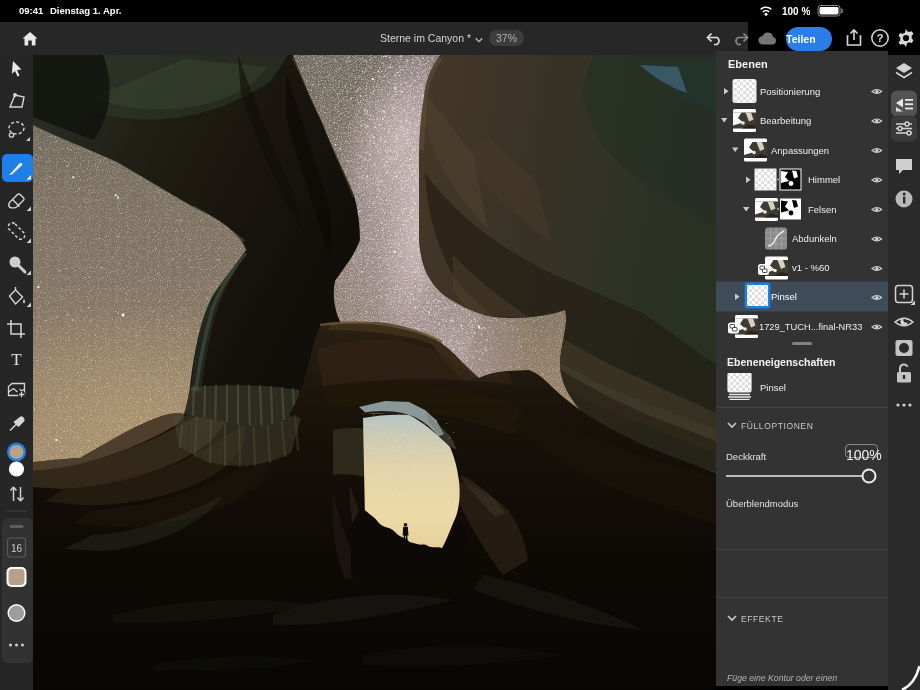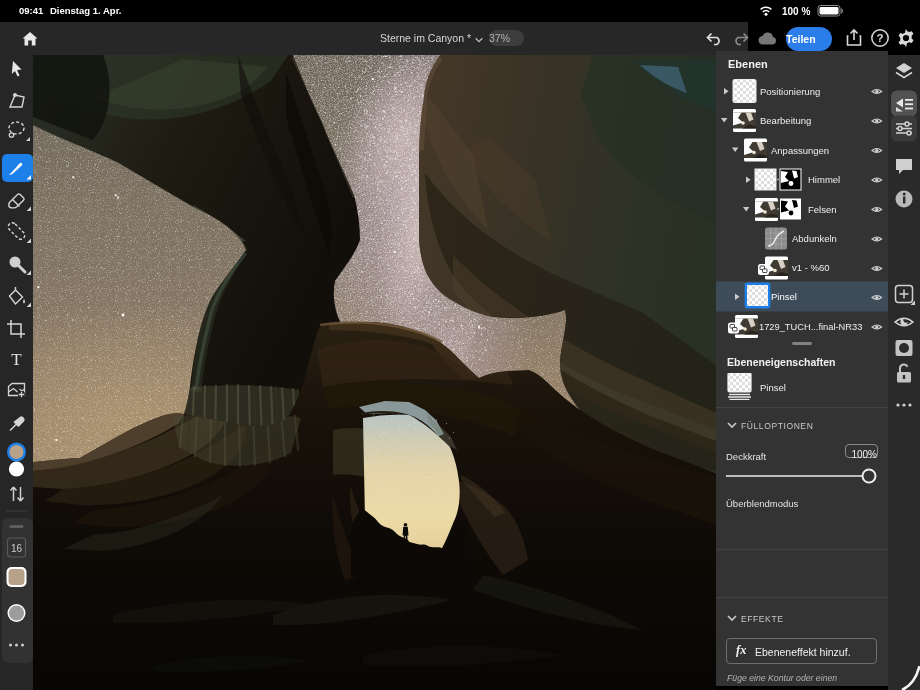--- a/index.html
+++ b/index.html
@@ -32,21 +32,21 @@
 </div>
 
 <div id="topbar">
  <svg class="abs" style="left:20px;top:7px" width="20" height="20" viewBox="0 0 20 20">
   <path d="M10 3 L17.5 9.4 H15.5 V16.5 H11.8 V11.5 H8.2 V16.5 H4.5 V9.4 H2.5 Z" fill="#e8e8e8"></path>
  </svg>
  <div class="abs" style="left:380px;top:10px;font-size:10.5px;color:#d6d6d6">Sterne im Canyon *</div>
  <svg class="abs" style="left:474px;top:13px" width="10" height="10" viewBox="0 0 12 12">
       <path d="M2 4 L6 8 L10 4" stroke="#bbb" stroke-width="1.6" fill="none"></path>
     </svg>
- <div class="abs" style="left:489px;top:8px;width:35px;height:16px;background:#3d3d3d;border-radius:8px;color:#b0b0b0;font-size:10.5px;line-height:16px">37%</div>
+ <div class="abs" style="left:489px;top:8px;width:35px;height:16px;background:#3d3d3d;border-radius:8px;color:#b0b0b0;font-size:10.5px;text-align:center;line-height:16px">37%</div>
 
  <svg class="abs" style="left:704px;top:7px" width="20" height="20" viewBox="0 0 20 20">
   <path d="M4 8.5 H13 A4 4 0 0 1 13 15.5 H10" stroke="#e0e0e0" stroke-width="1.7" fill="none"></path>
   <path d="M7.5 4.5 L3.5 8.5 L7.5 12.5" stroke="#e0e0e0" stroke-width="1.7" fill="none"></path>
  </svg>
 
  <svg class="abs" style="left:731px;top:7px" width="20" height="20" viewBox="0 0 20 20">
   <path d="M16 8.5 H7 A4 4 0 0 0 7 15.5 H10" stroke="#8b8b8b" stroke-width="1.7" fill="none"></path>
   <path d="M12.5 4.5 L16.5 8.5 L12.5 12.5" stroke="#8b8b8b" stroke-width="1.7" fill="none"></path>
  </svg>
@@ -459,36 +459,32 @@
  </pattern>
       </defs>
 </svg>
 <div class="abs" style="left:44px;top:331px;font-size:9.5px;color:#eee">Pinsel</div>
 <div class="abs" style="left:0;top:356px;width:172px;height:1px;background:#424242"></div>
 <svg class="abs" style="left:11px;top:370px" width="10" height="8" viewBox="0 0 10 8">
       <path d="M1 2 L5 6 L9 2" stroke="#c9c9c9" stroke-width="1.6" fill="none"></path>
     </svg>
 <div class="abs" style="left:25px;top:369.5px;font-size:8.5px;letter-spacing:.6px;color:#c9c9c9">FÜLLOPTIONEN</div>
 <div class="abs" style="left:10px;top:399.5px;font-size:9.5px;color:#e2e2e2">Deckkraft</div>
-<div class="abs" style="left:129px;top:393px;width:33px;height:14px;border:1px solid #8a8a8a;border-radius:4px;font-size:10px;color:#f0f0f0;text-align:right;line-height:20px">100%</div>
+<div class="abs" style="left:129px;top:393px;width:33px;height:14px;border:1px solid #8a8a8a;border-radius:4px;font-size:14px;color:#f0f0f0;text-align:left;line-height:20px">100%</div>
 <svg class="abs" style="left:0;top:415px" width="172" height="20" viewBox="0 0 172 20">
  <path d="M10 10 H146" stroke="#ededed" stroke-width="1.6"></path>
  <circle cx="153" cy="10" r="6.5" fill="#333" stroke="#ededed" stroke-width="2"></circle>
 </svg>
 <div class="abs" style="left:10px;top:447px;font-size:9.5px;color:#e2e2e2">Überblendmodus</div>
 <div class="abs" style="left:0;top:498px;width:172px;height:1px;background:#424242"></div>
 <div class="abs" style="left:0;top:546px;width:172px;height:1px;background:#424242"></div>
 <svg class="abs" style="left:11px;top:563px" width="10" height="8" viewBox="0 0 10 8">
       <path d="M1 2 L5 6 L9 2" stroke="#c9c9c9" stroke-width="1.6" fill="none"></path>
     </svg>
 <div class="abs" style="left:25px;top:562.5px;font-size:8.5px;letter-spacing:.6px;color:#c9c9c9">EFFEKTE</div>
-<div class="abs" style="left:10px;top:587px;width:151px;height:26px;border:1px solid #6e6e6e;border-radius:4px">
- <div class="abs" style="left:9px;top:4px;font-size:12.5px;font-style:italic;font-weight:bold;color:#f0f0f0;font-family:'Liberation Serif',serif">fx</div>
- <div class="abs" style="left:28px;top:6.5px;font-size:10.5px;color:#f0f0f0">Ebeneneffekt hinzuf.</div>
-</div>
 <div class="abs" style="left:11px;top:622px;font-size:8.7px;font-style:italic;color:#b2b2b2">Füge eine Kontur oder einen</div>
 </div>
 
 <div id="strip">
 <svg class="abs" style="left:0;top:0" width="32" height="635" viewBox="0 0 32 635">
 
  <g stroke="#d2d2d2" stroke-width="1.5" fill="none">
   <path d="M16 8 L24 13 L16 18 L8 13 Z" fill="#d2d2d2" stroke="none"></path>
   <path d="M8 17.5 L16 22.5 L24 17.5"></path>
  </g>

